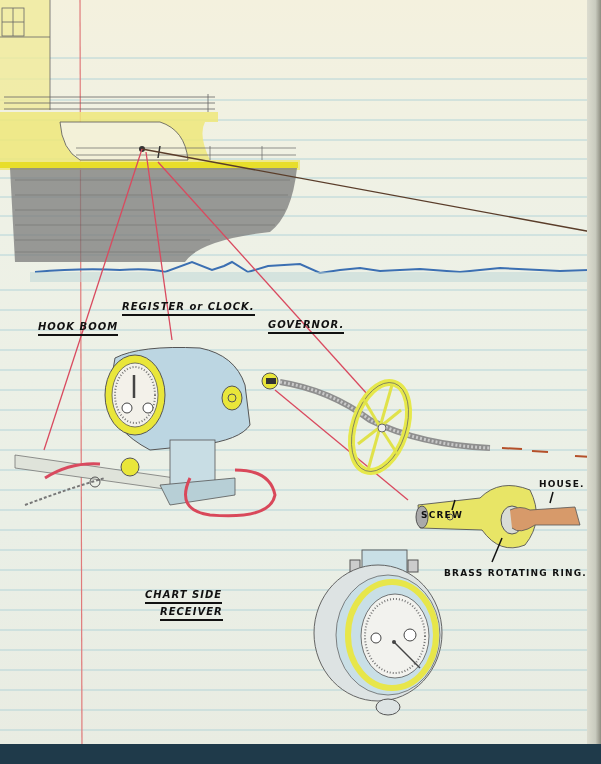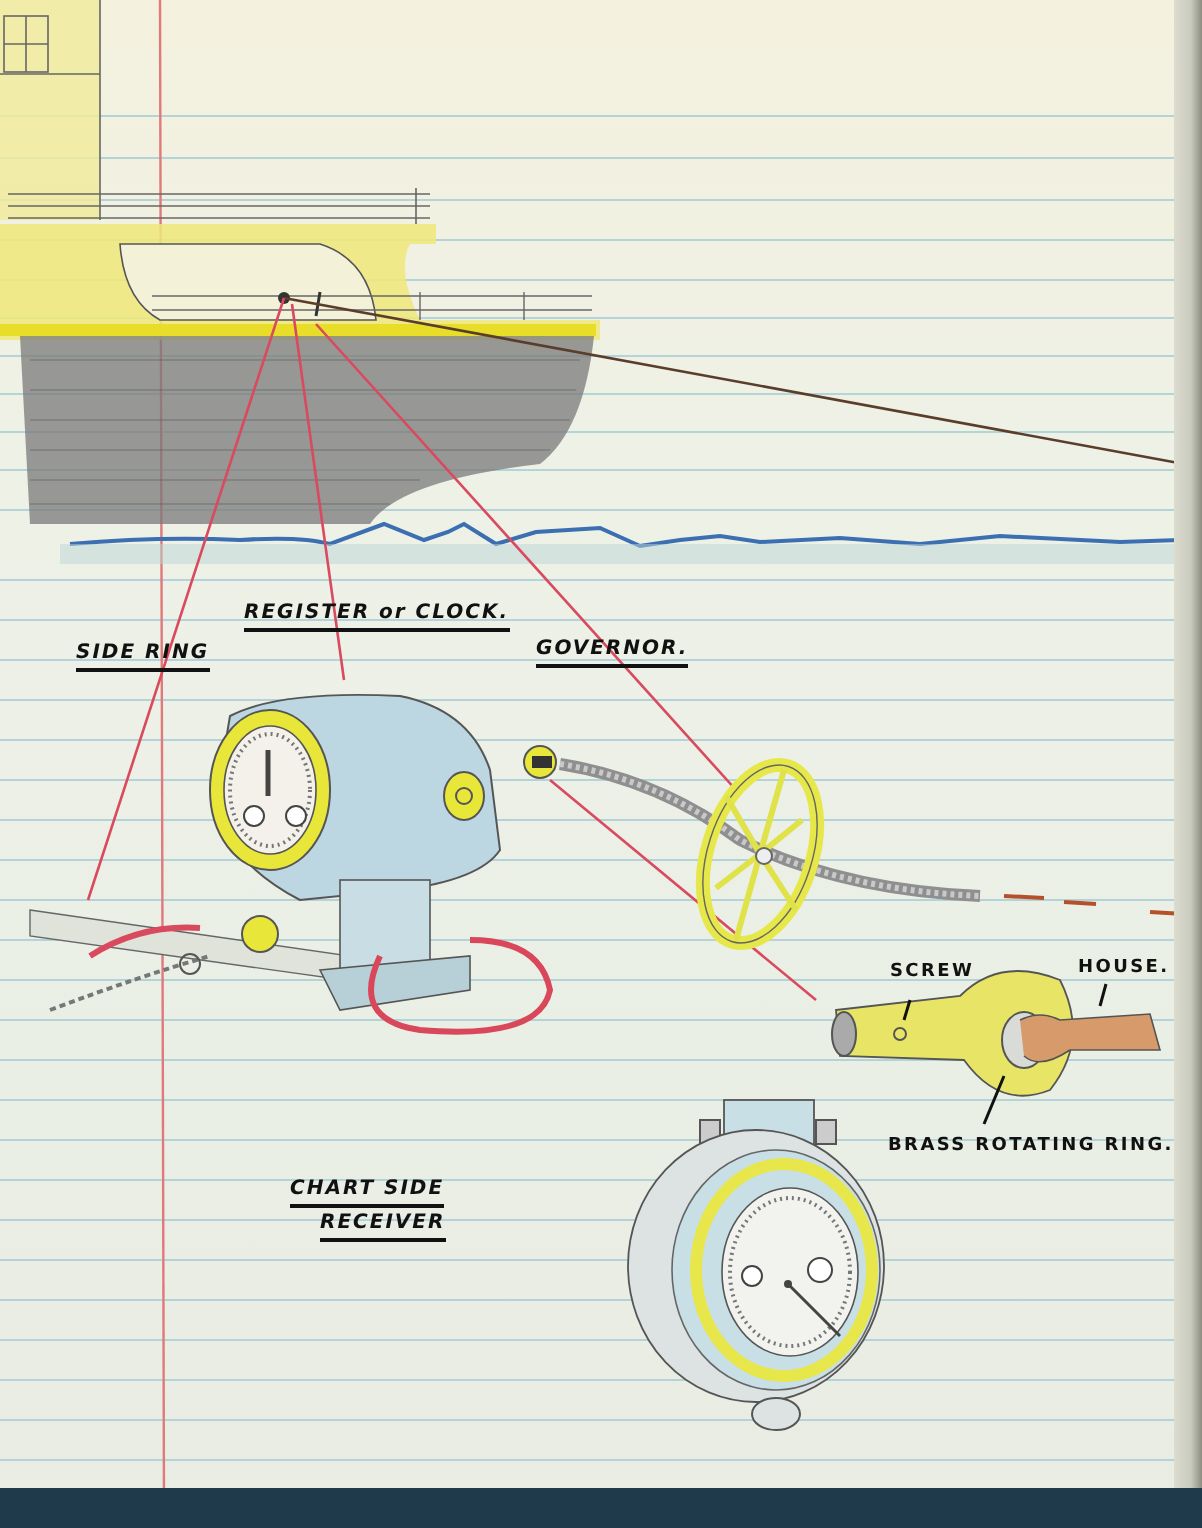--- a/index.html
+++ b/index.html
@@ -193,23 +193,23 @@
       <circle cx="410" cy="635" r="6" fill="#fff" stroke="#444"></circle>
       <circle cx="394" cy="642" r="2" fill="#444"></circle>
       <line x1="394" y1="642" x2="420" y2="668" stroke="#444" stroke-width="1.5"></line>
       <ellipse cx="388" cy="707" rx="12" ry="8" fill="#dde3e3" stroke="#555"></ellipse>
     </g>
   </svg>
 
   <div class="spine"></div>
 
   <div class="label u mid" style="left:122px;top:302px;">REGISTER or CLOCK.</div>
-  <div class="label u mid" style="left:38px;top:322px;">SIDE RING</div>
+  <div class="label u mid" style="left:38px;top:322px;">HOOK BOOM</div>
   <div class="label u mid" style="left:268px;top:320px;text-align:center;">GOVERNOR.</div>
-  <div class="label small" style="left:421px;top:482px;margin-left:24px;">SCREW</div>
+  <div class="label small" style="left:421px;top:511px;">SCREW</div>
   <div class="label small" style="left:539px;top:480px;">HOUSE.</div>
   <div class="label small" style="left:444px;top:569px;">BRASS ROTATING RING.</div>
   <div class="label u mid" style="left:145px;top:590px;">CHART SIDE</div>
   <div class="label u mid" style="left:160px;top:607px;">RECEIVER</div>
 
   <div class="page-num" style="left:283px;top:745px;">22</div>
   <div class="bottom-edge"></div>
 </div>
 
 </body></html>

